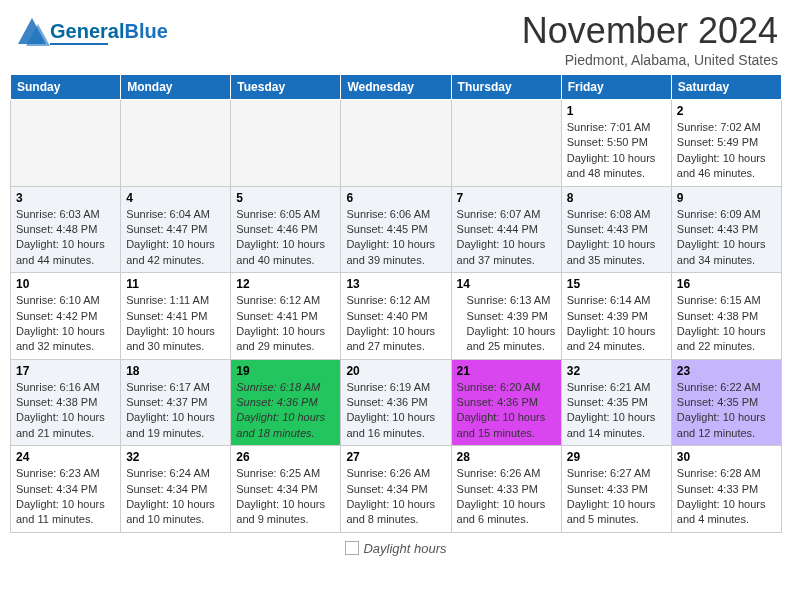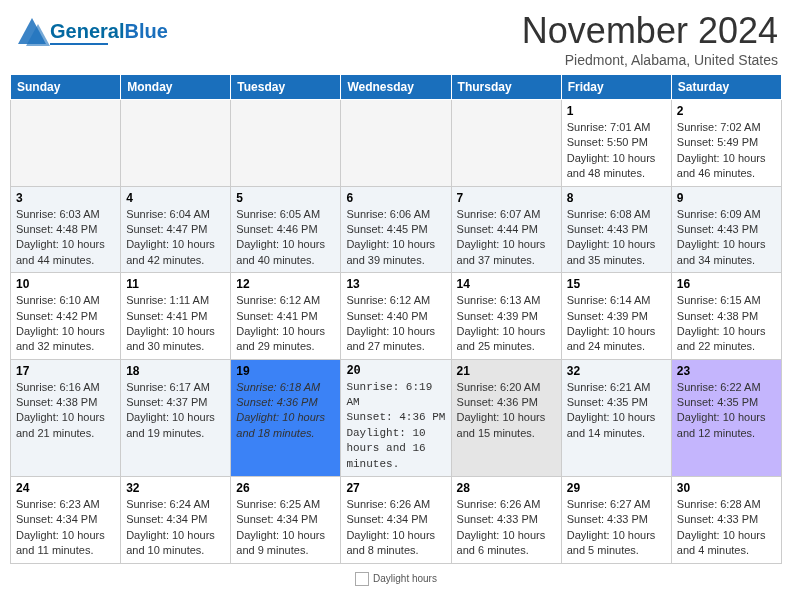--- a/index.html
+++ b/index.html
@@ -73,22 +73,23 @@
       color: #333;
       line-height: 1.4;
       font-size: 11px;
     }
     .footer {
       display: flex;
       justify-content: center;
       align-items: center;
       margin-top: 8px;
       gap: 12px;
-      font-size: 10px;
+      font-size: 13px;
       color: #555;
+      font-style: italic;
     }
     .legend-item {
       display: flex;
       align-items: center;
       gap: 4px;
     }
     .legend-box {
       width: 14px;
       height: 14px;
       border: 1px solid #aaa;
@@ -219,21 +220,21 @@
 Daylight: 10 hours and 29 minutes.</div>
         </td>
         <td>
           <span class="day-num">13</span>
           <div class="day-info" style="white-space: pre-line;">Sunrise: 6:12 AM
 Sunset: 4:40 PM
 Daylight: 10 hours and 27 minutes.</div>
         </td>
         <td>
           <span class="day-num">14</span>
-          <div class="day-info" style="white-space: pre-line;">Sunrise: 6:13 AM
+          <div class="day-info" style="white-space: pre-line; margin-left: 10px;">Sunrise: 6:13 AM
 Sunset: 4:39 PM
 Daylight: 10 hours and 25 minutes.</div>
         </td>
         <td>
           <span class="day-num">15</span>
           <div class="day-info" style="white-space: pre-line;">Sunrise: 6:14 AM
 Sunset: 4:39 PM
 Daylight: 10 hours and 24 minutes.</div>
         </td>
         <td>
@@ -249,33 +250,33 @@
           <div class="day-info" style="white-space: pre-line;">Sunrise: 6:16 AM
 Sunset: 4:38 PM
 Daylight: 10 hours and 21 minutes.</div>
         </td>
         <td style="background: rgb(240, 244, 248);">
           <span class="day-num">18</span>
           <div class="day-info" style="white-space: pre-line;">Sunrise: 6:17 AM
 Sunset: 4:37 PM
 Daylight: 10 hours and 19 minutes.</div>
         </td>
-        <td style="background: #3b82f6;">
+        <td style="background: #22c55e;">
           <span class="day-num">19</span>
           <div class="day-info" style="white-space: pre-line; font-style: italic;">Sunrise: 6:18 AM
 Sunset: 4:36 PM
 Daylight: 10 hours and 18 minutes.</div>
         </td>
-        <td style="background: rgb(240, 244, 248); font-family: Liberation Mono, monospace;">
+        <td style="background: rgb(240, 244, 248);">
           <span class="day-num">20</span>
           <div class="day-info" style="white-space: pre-line;">Sunrise: 6:19 AM
 Sunset: 4:36 PM
 Daylight: 10 hours and 16 minutes.</div>
         </td>
-        <td style="background: #e5e5e5;">
+        <td style="background: #d946ef;">
           <span class="day-num">21</span>
           <div class="day-info" style="white-space: pre-line;">Sunrise: 6:20 AM
 Sunset: 4:36 PM
 Daylight: 10 hours and 15 minutes.</div>
         </td>
         <td style="background: rgb(240, 244, 248);">
           <span class="day-num">32</span>
           <div class="day-info" style="white-space: pre-line;">Sunrise: 6:21 AM
 Sunset: 4:35 PM
 Daylight: 10 hours and 14 minutes.</div>

